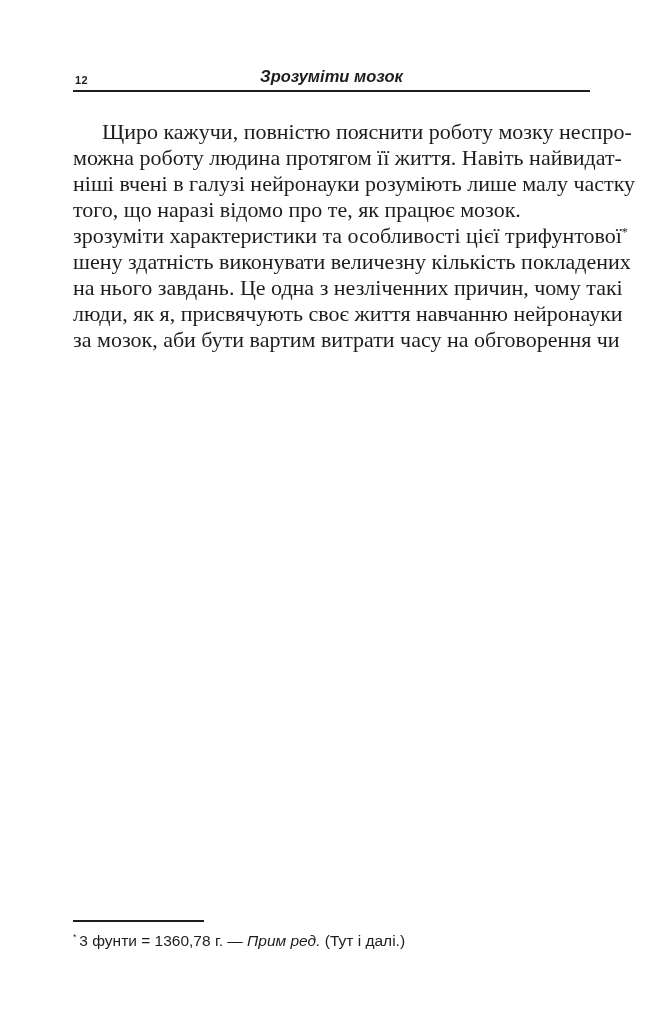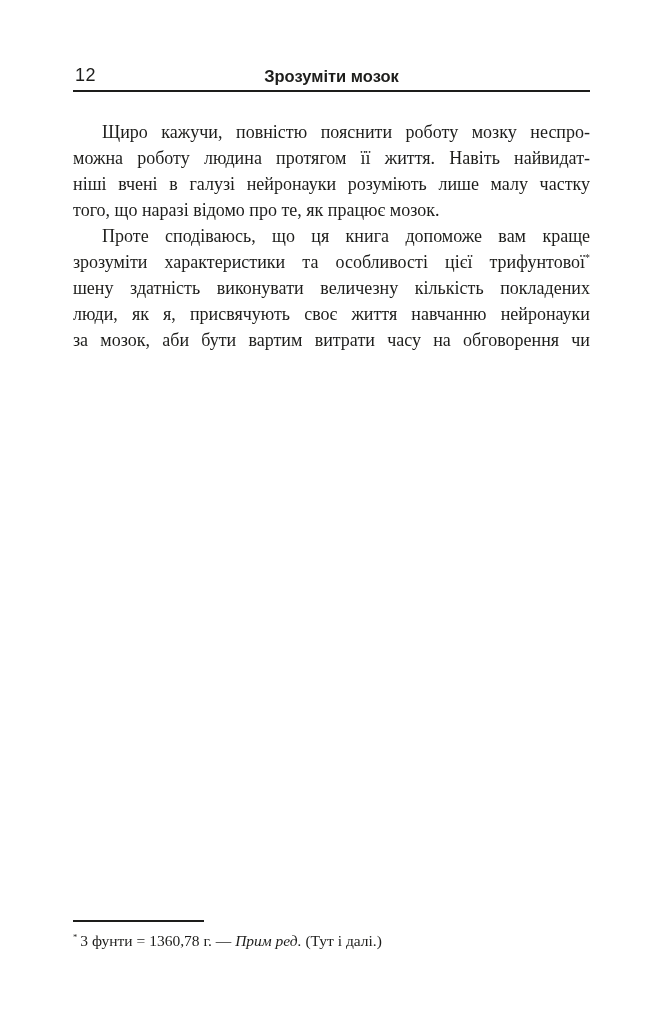--- a/index.html
+++ b/index.html
@@ -24,42 +24,43 @@
     left: 73px;
     width: 517px;
     height: 23px;
     border-bottom: 2px solid #1d1d1b;
     font-family: "Liberation Sans", sans-serif;
   }
   .page-number {
     position: absolute;
     left: 2px;
     bottom: 4px;
-    font-size: 18px;
-    font-weight: 400;
+    font-size: 11px;
+    font-weight: 700;
     letter-spacing: 0.5px;
   }
   .running-title {
     position: absolute;
     left: 50%;
     transform: translateX(-50%);
     bottom: 4px;
     font-size: 16.5px;
     font-weight: 600;
     white-space: nowrap;
+    font-style: italic;
   }
 
   
   .body-text {
     position: absolute;
     top: 119px;
     left: 73px;
     width: 517px;
     font-family: "Liberation Serif", serif;
-    font-size: 18px;
+    font-size: 22px;
     line-height: 26px;
     color: #1d1d1b;
   }
   .paragraph { margin: 0; padding: 0; }
   .text-line {
     text-align: justify;
     text-align-last: justify;
     white-space: nowrap;
   }
   .text-line.first { text-indent: 29px; }
@@ -72,21 +73,21 @@
     line-height: 0;
     vertical-align: 7px;
   }
 
   
   .footnote-area {
     position: absolute;
     left: 73px;
     top: 920px;
     width: 517px;
-    font-family: Liberation Serif, serif;
+    font-family: Liberation Sans, sans-serif;
   }
   .footnote-rule {
     width: 131px;
     height: 0;
     border-top: 2px solid #1d1d1b;
   }
   .footnote {
     margin: 9px 0 0 0;
     font-size: 15.5px;
     line-height: 20px;
@@ -111,23 +112,23 @@
   </div>
 
   <div class="body-text" id="body-text">
       <div class="paragraph">
         <div class="text-line first">Щиро кажучи, повністю пояснити роботу мозку неспро-</div>
         <div class="text-line">можна роботу людина протягом її життя. Навіть найвидат-</div>
         <div class="text-line">ніші вчені в галузі нейронауки розуміють лише малу частку</div>
         <div class="text-line last">того, що наразі відомо про те, як працює мозок.</div>
       </div>
       <div class="paragraph">
-        <div class="text-line first">Проте сподіваюсь, що ця книга допоможе вам краще</div>
         <div class="text-line">зрозуміти характеристики та особливості цієї трифунтової<sup>*</sup></div>
         <div class="text-line">шену здатність виконувати величезну кількість покладених</div>
+        <div class="text-line">на нього завдань. Це одна з незліченних причин, чому такі</div>
         <div class="text-line">люди, як я, присвячують своє життя навчанню нейронауки</div>
         <div class="text-line">за мозок, аби бути вартим витрати часу на обговорення чи</div>
       </div>
     </div>
 
   <div class="footnote-area">
     <div class="footnote-rule"></div>
     <p class="footnote">
       <sup class="footnote-marker">*</sup><span>3 фунти = 1360,78 г. — </span><i>Прим ред.</i><span> (Тут і далі.)</span>
     </p>

